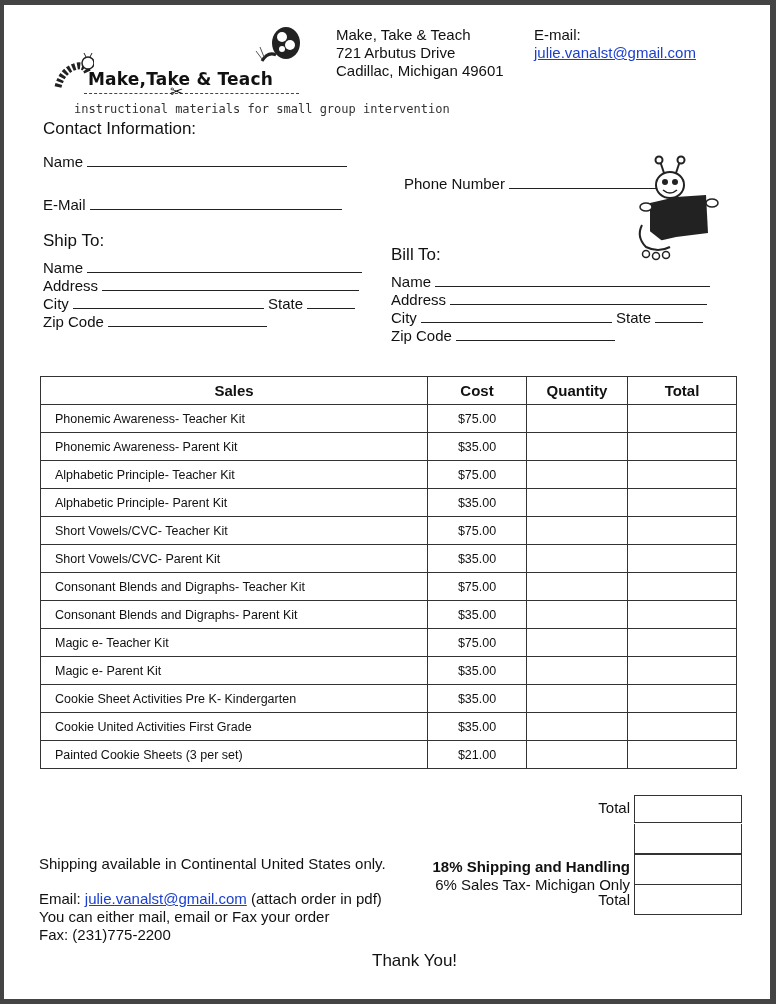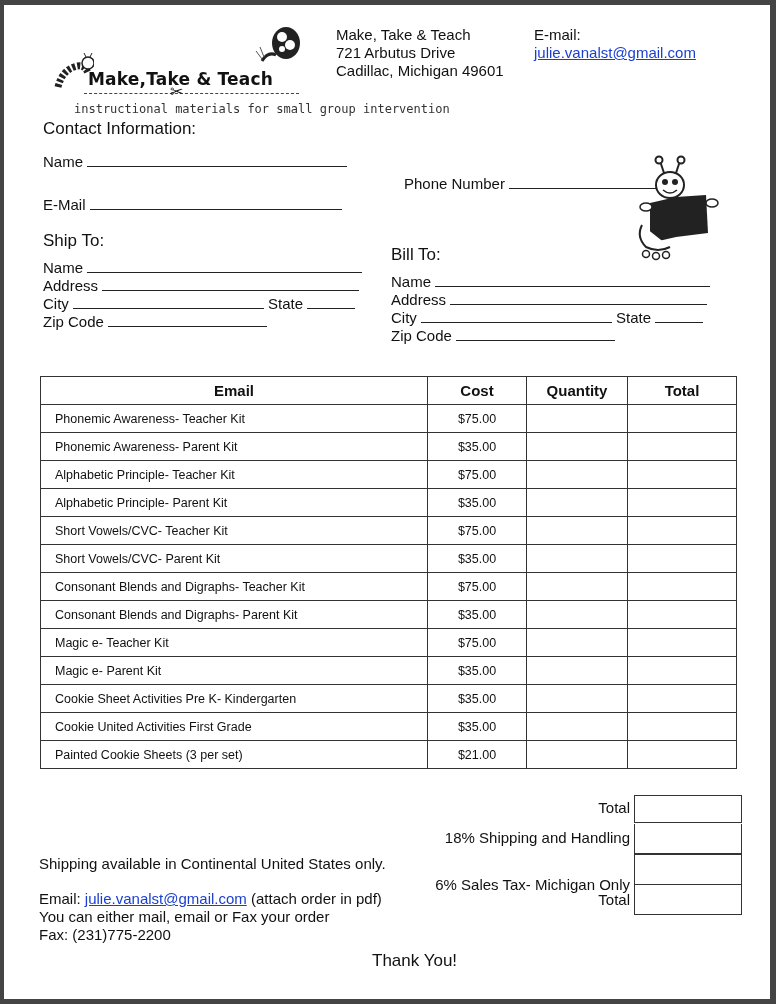--- a/index.html
+++ b/index.html
@@ -131,21 +131,21 @@
     <span>City</span><span class="blank" style="width:191px;"></span>
     <span>State</span><span class="blank" style="width:48px;"></span>
   </div>
   <div class="abs txt15" style="left:387px; top:322px;">
     <span>Zip Code</span><span class="blank" style="width:159px;"></span>
   </div>
 
   <table class="order">
     <thead>
       <tr>
-        <th class="c-item">Email</th>
+        <th class="c-item">Sales</th>
         <th class="c-cost">Cost</th>
         <th class="c-qty">Quantity</th>
         <th class="c-tot">Total</th>
       </tr>
     </thead>
     <tbody id="order-rows">
         <tr>
           <td class="item">Phonemic Awareness- Teacher Kit</td>
           <td class="cost">$75.00</td>
           <td class=""></td>
@@ -223,21 +223,21 @@
           <td class=""></td>
           <td class=""></td>
         </tr>
       </tbody>
   </table>
 
   <div class="sum-label" style="top:794px;">Total</div>
   <div class="sum-box" style="top:790px;"></div>
   <div class="sum-label" style="top:823px;margin-top:48px;">6% Sales Tax- Michigan Only</div>
   <div class="sum-box" style="top:819px; border-top:none; height:30px;"></div>
-  <div class="sum-label" style="top:824px;">18% Shipping and Handling</div>
+  <div class="sum-label" style="top:853px;font-weight:bold;">18% Shipping and Handling</div>
   <div class="sum-box" style="top:849px; height:31px;"></div>
   <div class="sum-label" style="top:886px;">Total</div>
   <div class="sum-box" style="top:880px; border-top:none; height:30px;"></div>
 
   <div class="abs txt15" style="left:35px; top:850px;">Shipping available in Continental United States only.</div>
   <div class="abs txt15" style="left:35px; top:885px;">
     <div>
       <span>Email: </span><a class="link">julie.vanalst@gmail.com</a><span> (attach order in pdf)</span>
     </div>
     <div>You can either mail, email or Fax your order</div>

